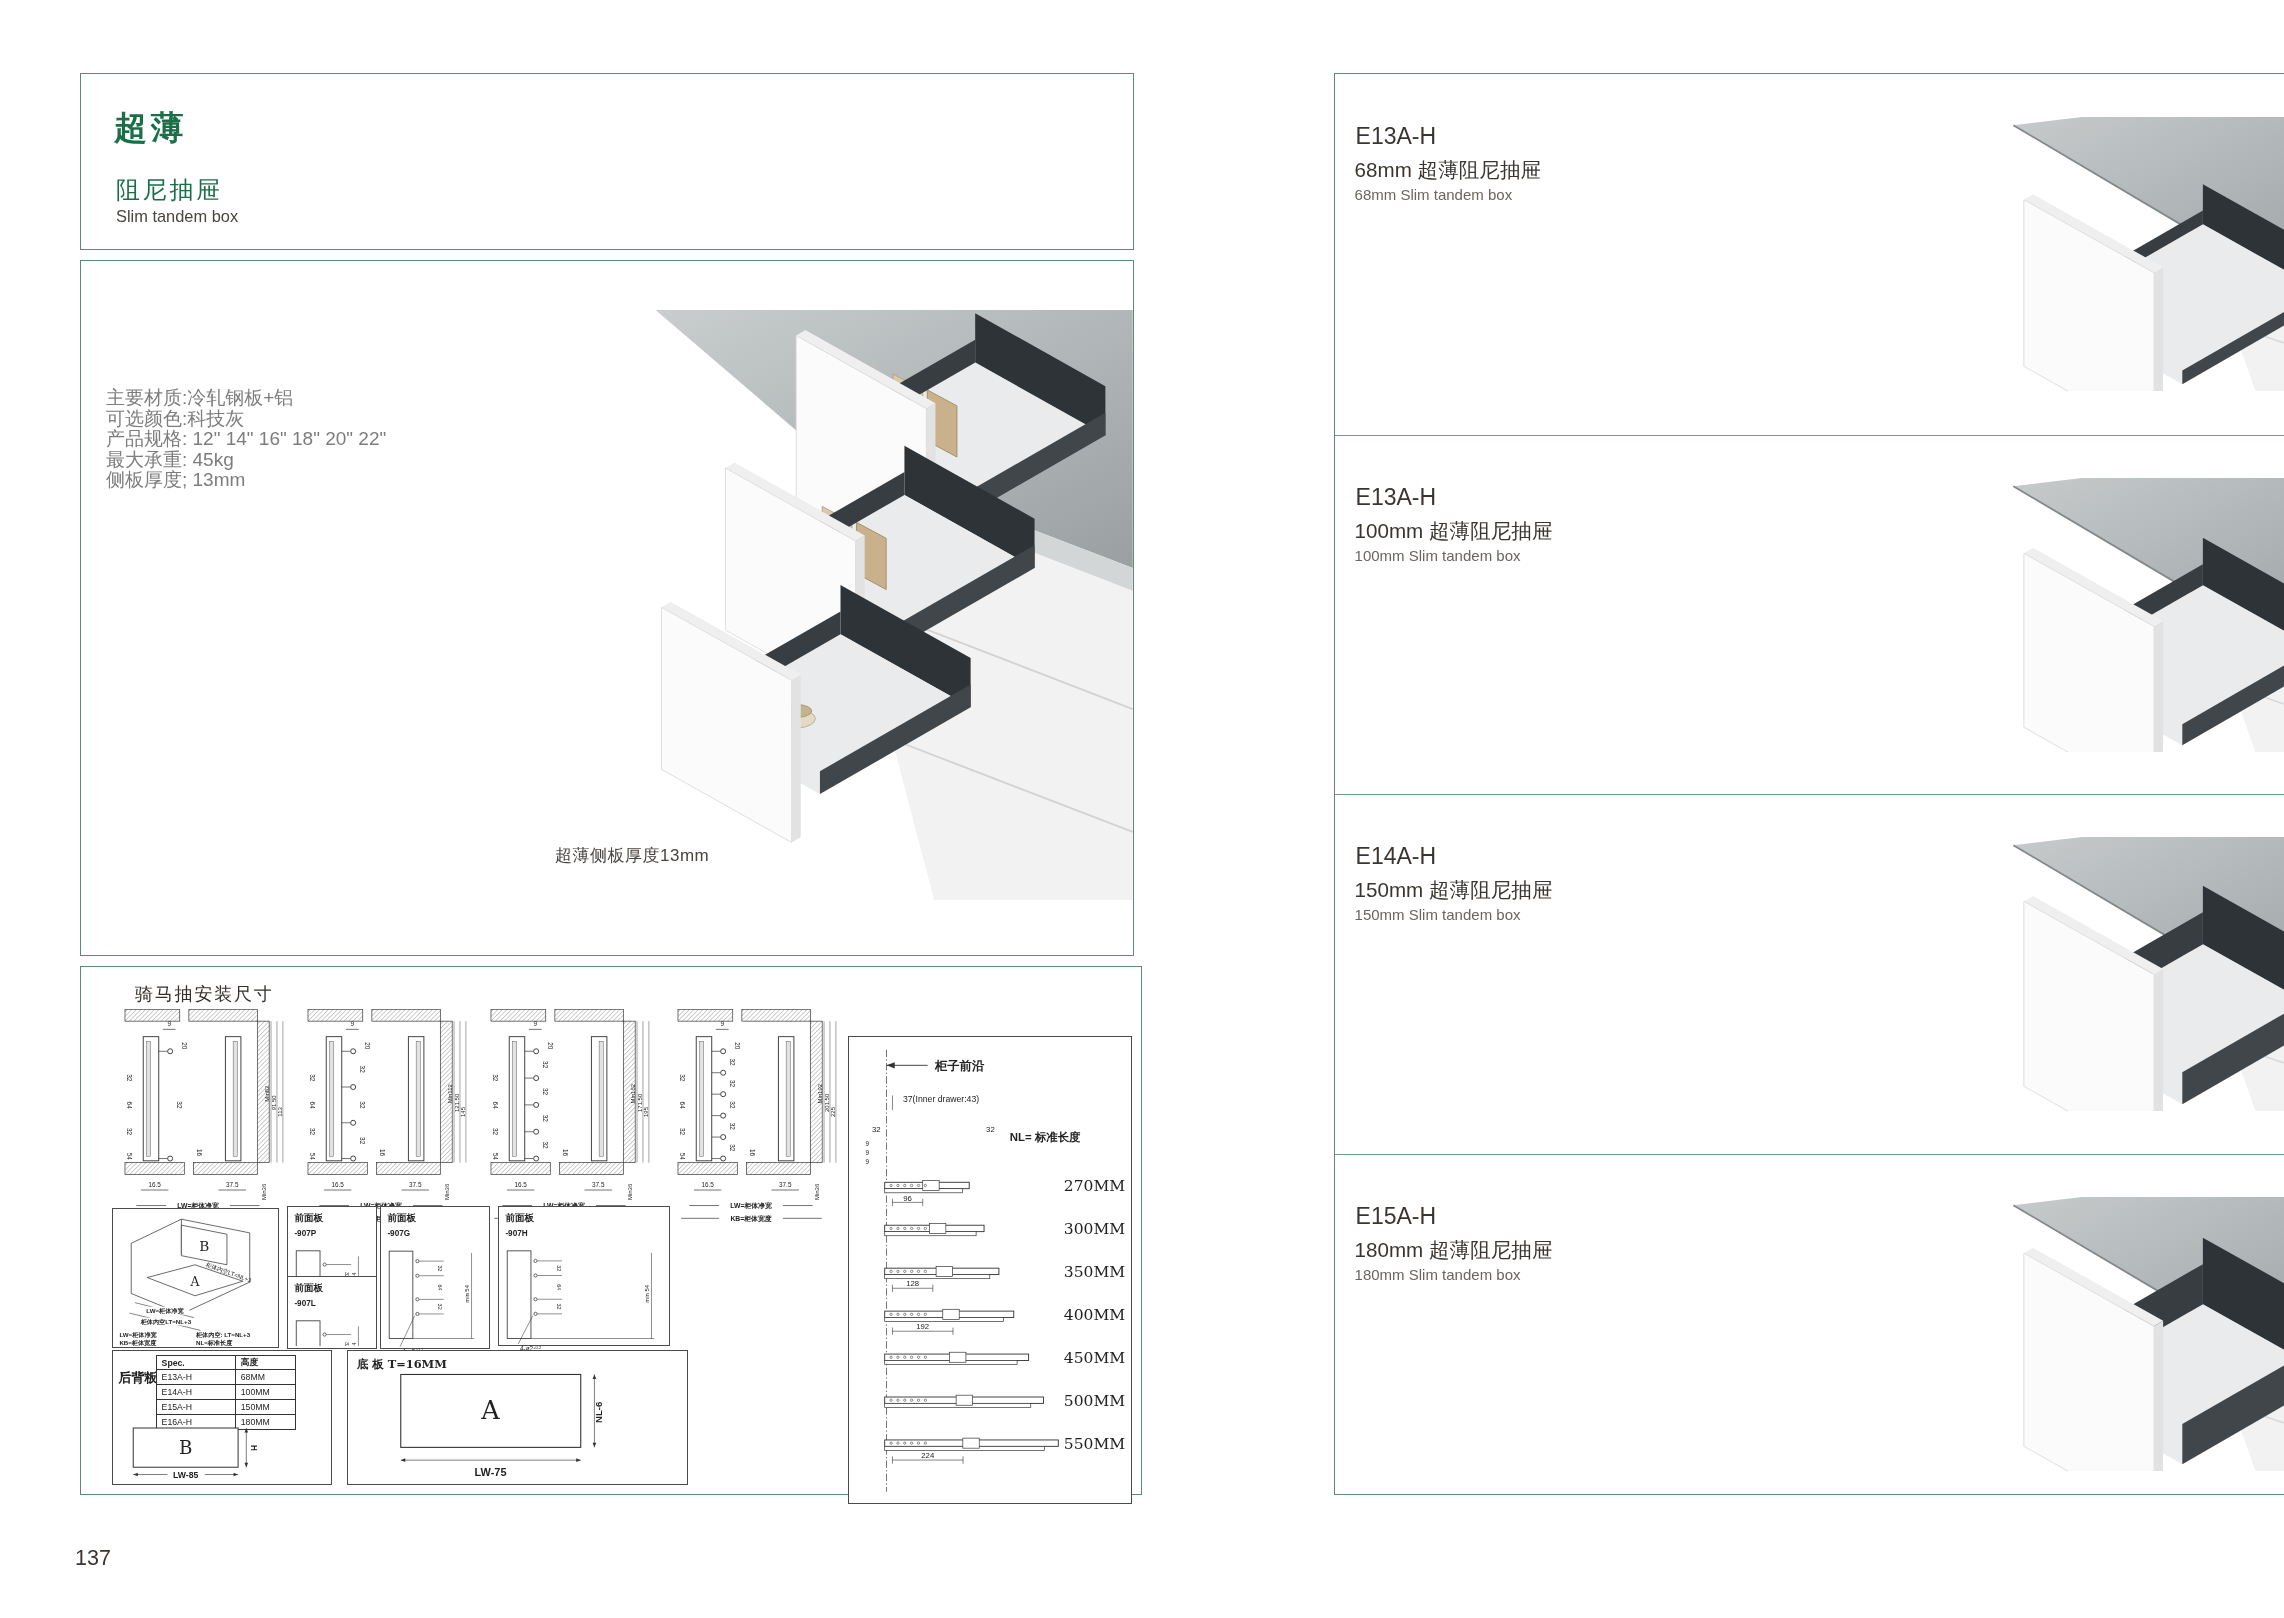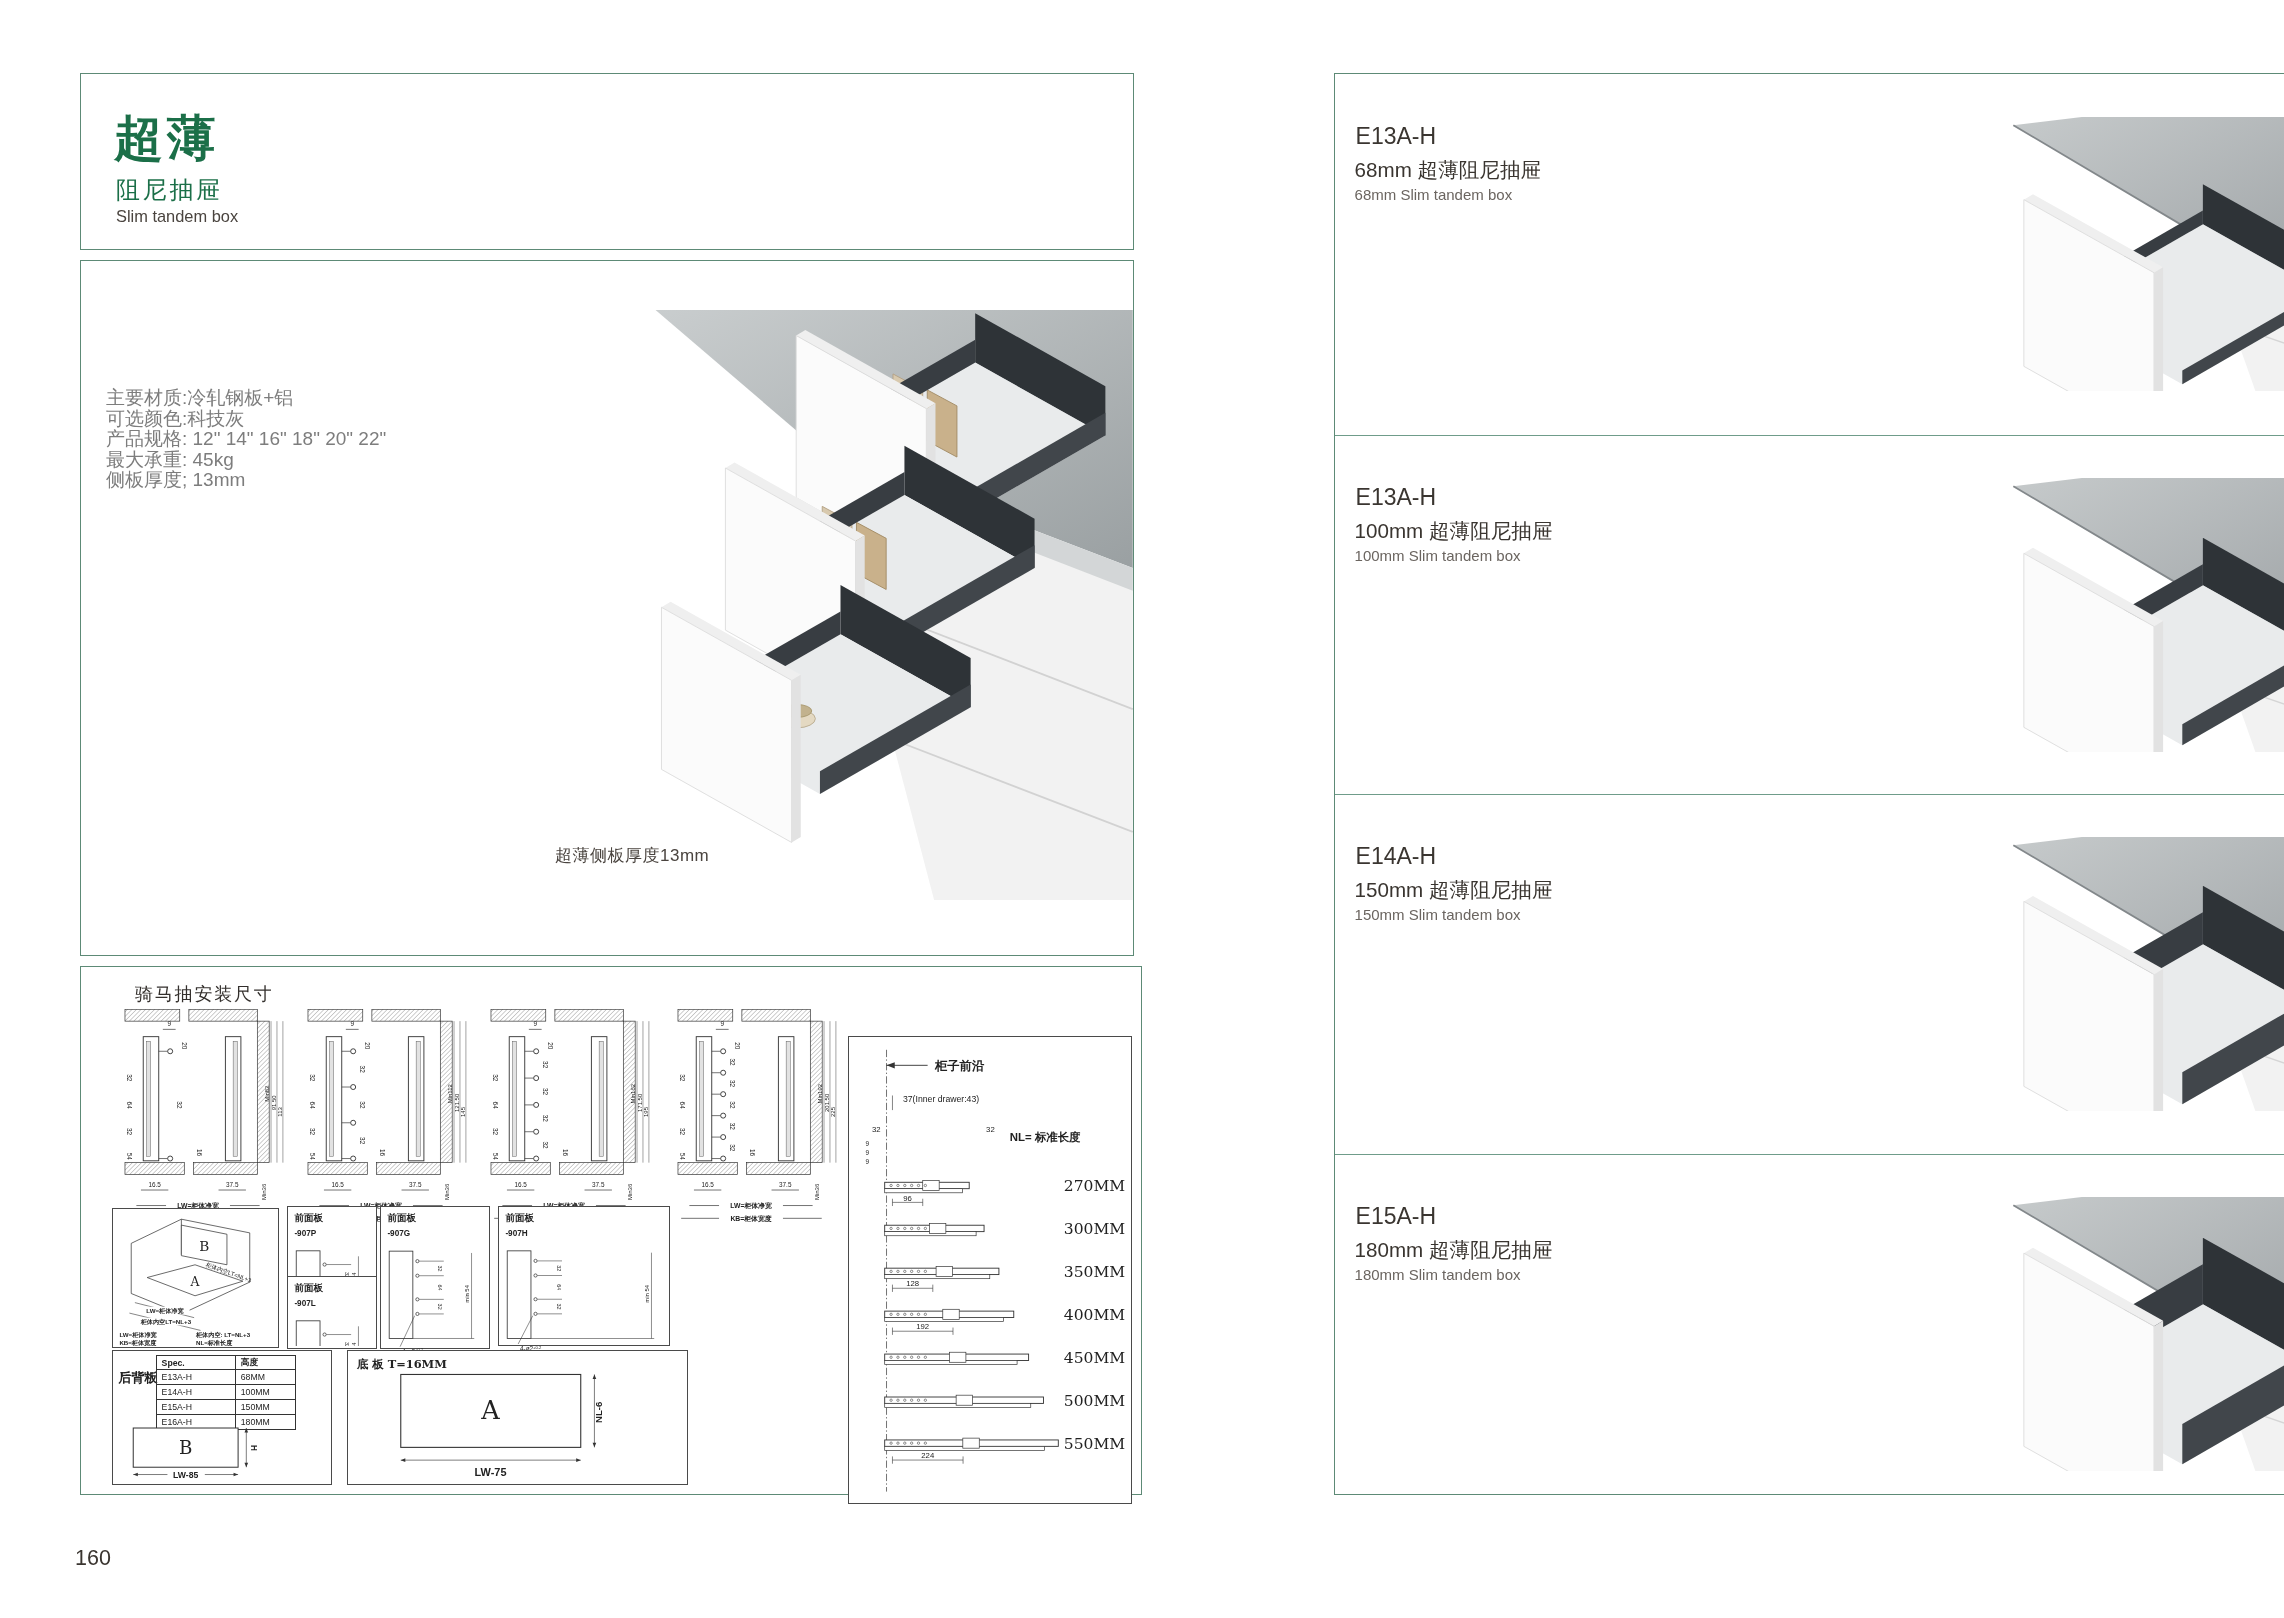--- a/index.html
+++ b/index.html
@@ -4,21 +4,21 @@
 <style>
   html,body{margin:0;padding:0;background:#ffffff;}
   #sheet{position:relative;width:2482px;height:1618px;background:#fff;overflow:hidden;
          font-family:"Liberation Sans",sans-serif;color:#3a3530;}
   .box{position:absolute;border:0.9px solid #5d8a76;background:#fff;}
   
   #titleBox{left:80px;top:73px;width:1052px;height:175px;}
   #mainBox{left:80px;top:260px;width:1052px;height:694px;}
   #drawBox{left:80px;top:966px;width:1052px;height:527px;padding-left:8px;}
   #rightBox{left:1334px;top:73px;width:1068px;height:1420px;}
-  .t-cn{position:absolute;left:33px;top:32px;font-size:49px;font-weight:bold;letter-spacing:3.7px;color:#1b6f48;}
+  .t-cn{position:absolute;left:33px;top:32px;font-size:33px;font-weight:bold;letter-spacing:3.7px;color:#1b6f48;}
   .t-sub{position:absolute;left:35px;top:100px;font-size:24px;letter-spacing:2.7px;color:#1b6f48;}
   .t-en{position:absolute;left:35px;top:133px;font-size:16.4px;color:#4a443f;}
   .specs-cn{position:absolute;left:25px;top:127px;font-size:19px;line-height:20.6px;color:#7d7d7d;}
   .specs-en{position:absolute;left:25px;top:231px;font-size:12.3px;line-height:17px;color:#8f8f8f;}
   #photoHolder{position:absolute;left:451px;top:49px;width:601px;height:590px;}
   #photoHolder .caption{position:absolute;left:23px;top:534px;font-size:17px;color:#4a443f;letter-spacing:0.5px;}
   .d-title{position:absolute;left:54px;top:14.6px;font-size:18px;letter-spacing:1.8px;color:#332f2c;}
   .xsec{position:absolute;top:42px;width:178px;height:216px;}
   #xs0{left:28px;} #xs1{left:211px;} #xs2{left:394px;} #xs3{left:581px;}
   .sub{position:absolute;border:0.9px solid #4a4a4a;background:#fff;}
@@ -703,16 +703,16 @@
 
    <polygon points="0.0,0.0 330.0,-190.0 330.0,-278.0 0.0,-88.0" fill="#383d42"></polygon>
    <polygon points="-62.0,-302.0 223.0,-142.0 243.0,-154.0 -42.0,-314.0" fill="#efefef"></polygon>
    <polygon points="-62.0,121.0 223.0,281.0 223.0,-142.0 -62.0,-302.0" fill="#fbfbfb" stroke="#dcdcdc" stroke-width="2"></polygon>
    <polygon points="223.0,281.0 223.0,-142.0 243.0,-154.0 243.0,269.0" fill="#e2e2e2"></polygon>
             </g>
   </svg></div>
     </article>
   </section>
 
-  <div class="pagenum" id="pnL">160</div>
+  <div class="pagenum" id="pnL">137</div>
 
 </div>
 
 
 </body></html>

